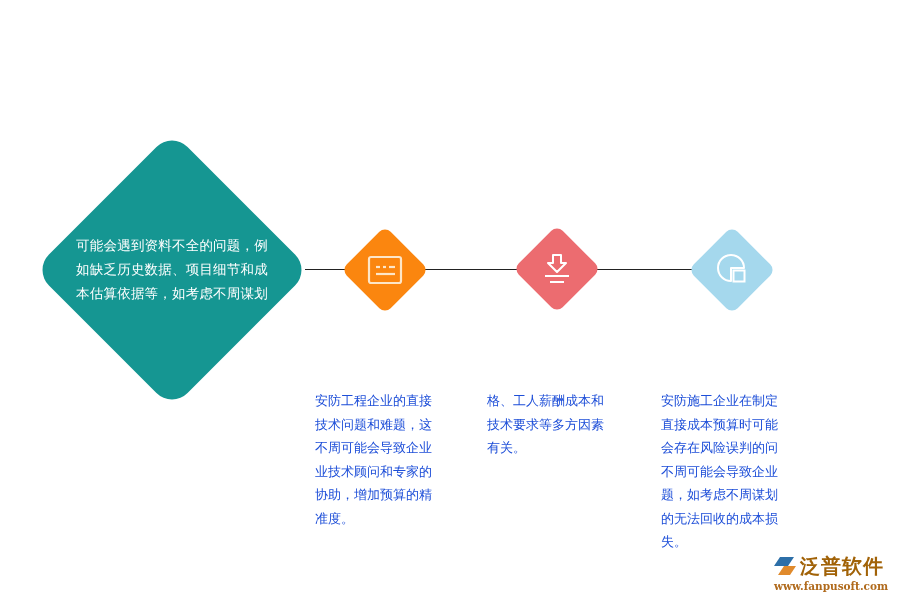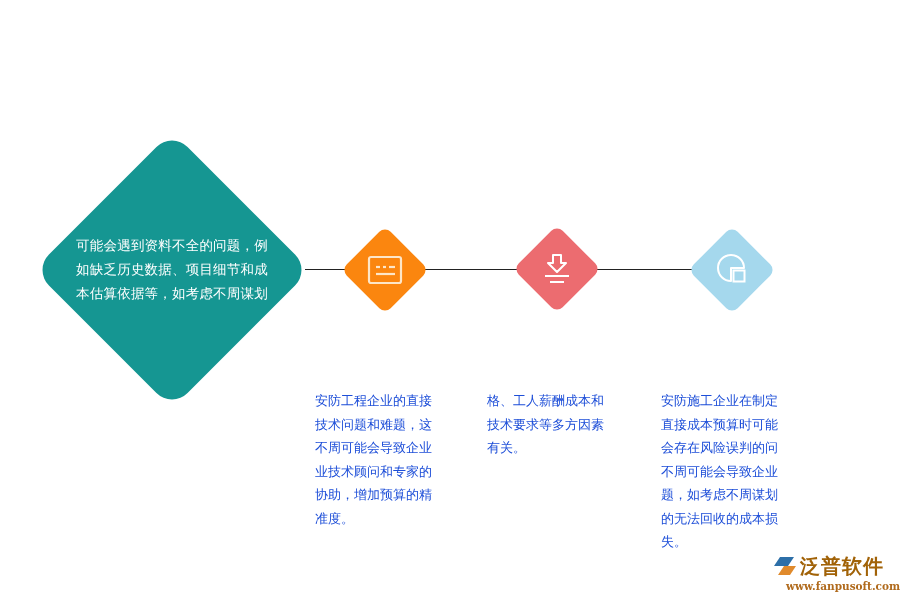--- a/index.html
+++ b/index.html
@@ -37,21 +37,21 @@
     text-align: left;
   }
   .logo {
     position: absolute; left: 770px; top: 553px; width: 125px; height: 45px;
   }
   .logo-main {
     position: absolute; left: 30px; top: 0px;
     font-size: 20px; color: #a16207; font-weight: bold; letter-spacing: 1px;
   }
   .logo-url {
-    position: absolute; left: 16px; top: 27px;
+    position: absolute; left: 4px; top: 27px;
     font-family: "DejaVu Serif", "Liberation Serif", serif;
     font-size: 10.5px; color: #b06a1c; font-weight: bold;
   }
   .logo-mark { position: absolute; left: 2px; top: 2px; }
 </style>
 </head>
 <body>
 
 <div class="connector" style="left:305px; top:269px; width:45px;"></div>
 <div class="connector" style="left:420px; top:269px; width:102px;"></div>

